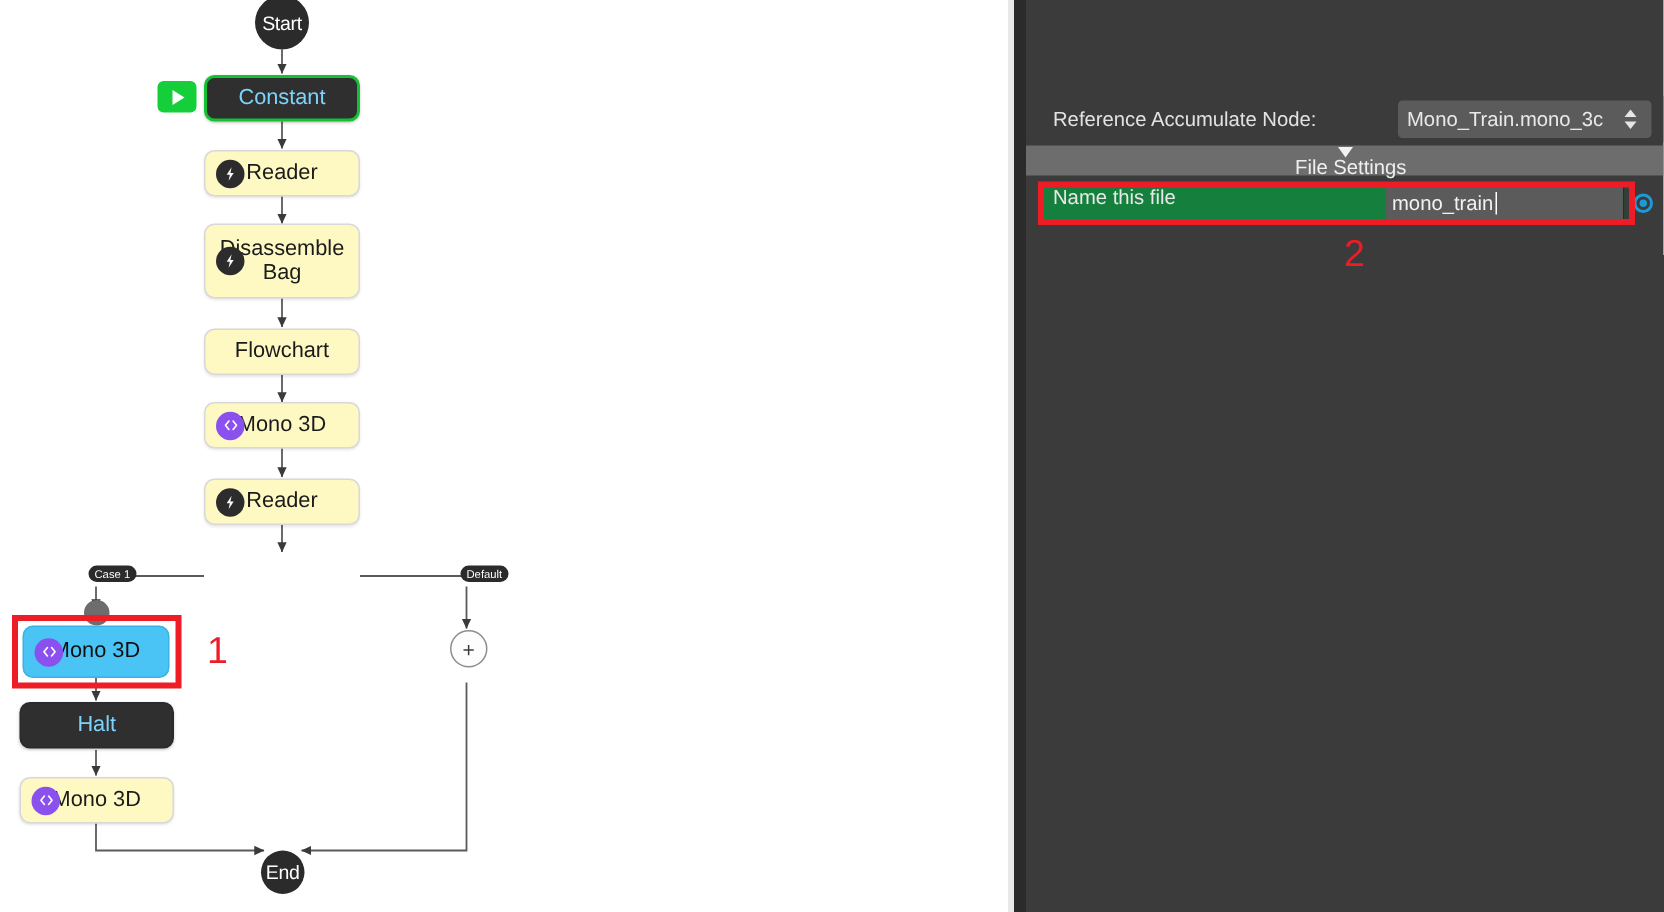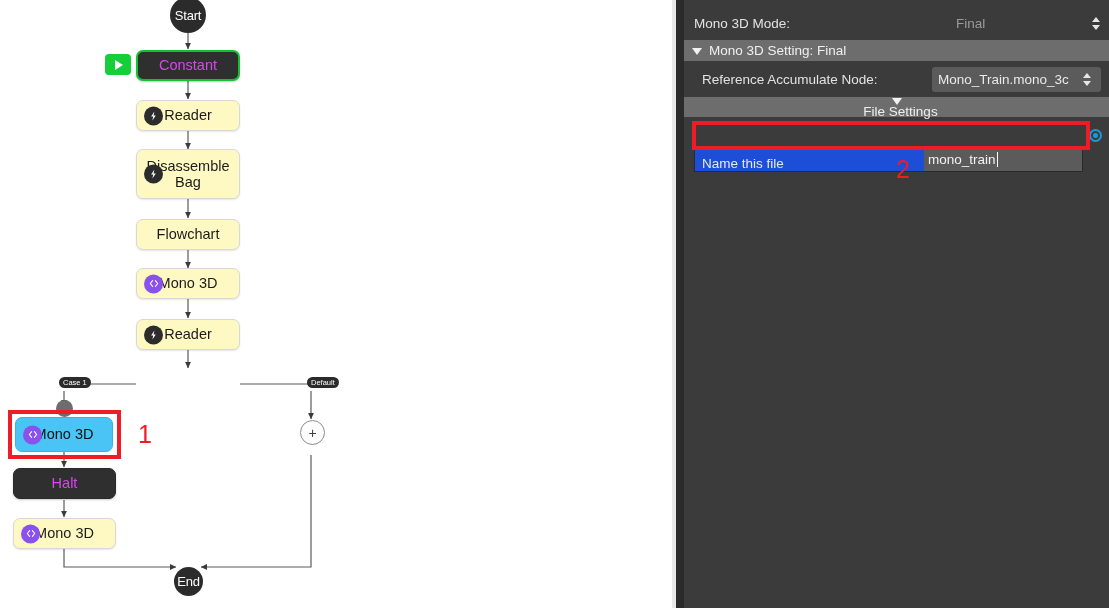--- a/index.html
+++ b/index.html
@@ -13,21 +13,21 @@
   
   #canvas{position:absolute;left:0;top:0;width:672px;height:608px;background:#ffffff;overflow:hidden;}
   #edges{position:absolute;left:0;top:0;width:672px;height:608px;}
 
   .node{position:absolute;box-sizing:border-box;display:flex;align-items:center;justify-content:center;
         font-size:14.5px;border-radius:7px;white-space:nowrap;}
   .node .lbl{line-height:1.12;text-align:center;}
 
   .node.light{background:#fef9c3;border:1px solid #d8d8d8;color:#1b1b1b;
               box-shadow:0 1px 2px rgba(0,0,0,.10);}
-  .node.dark{background:#2f2f2f;border:1px solid #2a2a2a;color:#d946ef;
+  .node.dark{background:#2f2f2f;border:1px solid #2a2a2a;color:#7dd3fc;
              box-shadow:0 1px 2px rgba(0,0,0,.22);}
   .node.dark.green{border:2px solid #14c132;}
   .node.sel{background:#49c4f5;border:1px solid #3ab2e2;color:#101010;}
 
   .badge{position:absolute;left:7px;top:50%;transform:translateY(-50%);
          width:19px;height:19px;border-radius:50%;display:flex;align-items:center;justify-content:center;}
   .badge.purple{background:#8b51ef;}
   .badge.purple svg{display:block;}
   .badge.black{background:#2c2c2c;}
 
@@ -72,22 +72,22 @@
   .stepper{width:11px;display:flex;flex-direction:column;align-items:center;justify-content:center;gap:3px;}
   .stepper .up{width:0;height:0;border-left:4.5px solid transparent;border-right:4.5px solid transparent;
                border-bottom:5px solid #e6e6e6;}
   .stepper .dn{width:0;height:0;border-left:4.5px solid transparent;border-right:4.5px solid transparent;
                border-top:5px solid #e6e6e6;}
 
   .combo{position:absolute;box-sizing:border-box;background:#5b5b5b;border-radius:3px;
          display:flex;align-items:center;overflow:hidden;}
   .combo .ctext{color:#e9e9e9;font-size:13.5px;white-space:nowrap;overflow:hidden;padding-left:6px;flex:1;}
 
-  .field{position:absolute;box-sizing:border-box;background:#1d4ed8;border:1px solid #2a2a2a;
-         display:flex;align-items:flex-end;margin-top:24px;}
+  .field{position:absolute;box-sizing:border-box;background:#15803d;border:1px solid #2a2a2a;
+         display:flex;align-items:flex-start;}
   .field .fname{color:#e8e8e8;font-size:13.5px;padding-left:7px;width:222px;}
   .field .fval{color:#f2f2f2;font-size:13.5px;background:#5b5b5b;height:100%;flex:1;
                display:flex;align-items:center;padding-left:4px;position:relative;}
   .caret-bar{display:inline-block;width:1px;height:15px;background:#ffffff;margin-left:1px;}
 
   .reseticon{position:absolute;width:13px;height:13px;border-radius:50%;
              border:2px solid #1d9ad6;box-sizing:border-box;display:flex;align-items:center;justify-content:center;}
   .reseticon i{display:block;width:5px;height:5px;border-radius:50%;background:#1d9ad6;}
 </style>
 </head>
@@ -234,33 +234,21 @@
       <span>End</span>
     </div>
   </div>
 
   <div id="panel">
     <div id="panel-gutterlight"></div>
     <div id="panel-gutterdark"></div>
 
     <div id="panel-body">
 
-      <div class="prow row-mode" style="padding-left:10px;">
-        <span class="plabel">Mono 3D Mode:</span>
-        <span class="pvalue" style="position:absolute;left:272px;">Final</span>
-        <span class="stepper" style="position:absolute;left:406px;">
-          <i class="up"></i>
-          <i class="dn"></i>
-        </span>
-      </div>
-
-      <div class="prow grouphdr" style="top:40px;width:425px;height:21px;padding-left:8px;">
-        <span class="caret"></span>
-        <span>Mono 3D Setting: Final</span>
-      </div>
+
 
       <div class="prow" style="top:64px;width:425px;height:31px;padding-left:18px;background:#3b3b3b;">
         <span class="plabel">Reference Accumulate Node:</span>
       </div>
       <div class="combo" style="left:248px;top:67px;width:169px;height:25px;">
         <span class="ctext">Mono_Train.mono_3c</span>
         <span class="stepper" style="margin-right:9px;">
           <i class="up"></i>
           <i class="dn"></i>
         </span>

